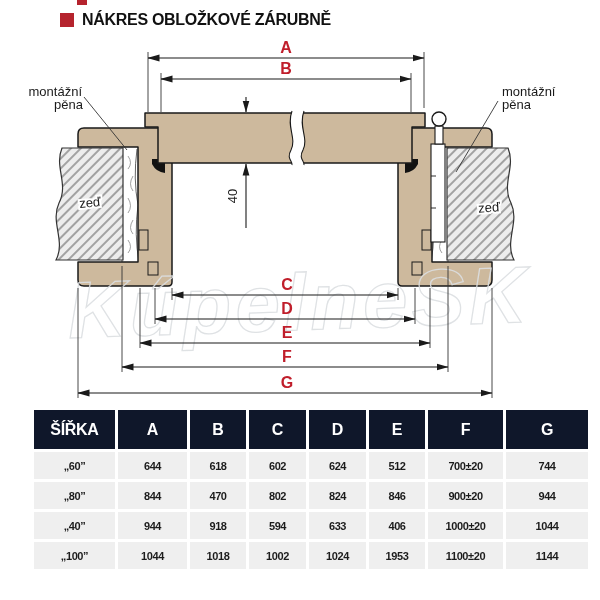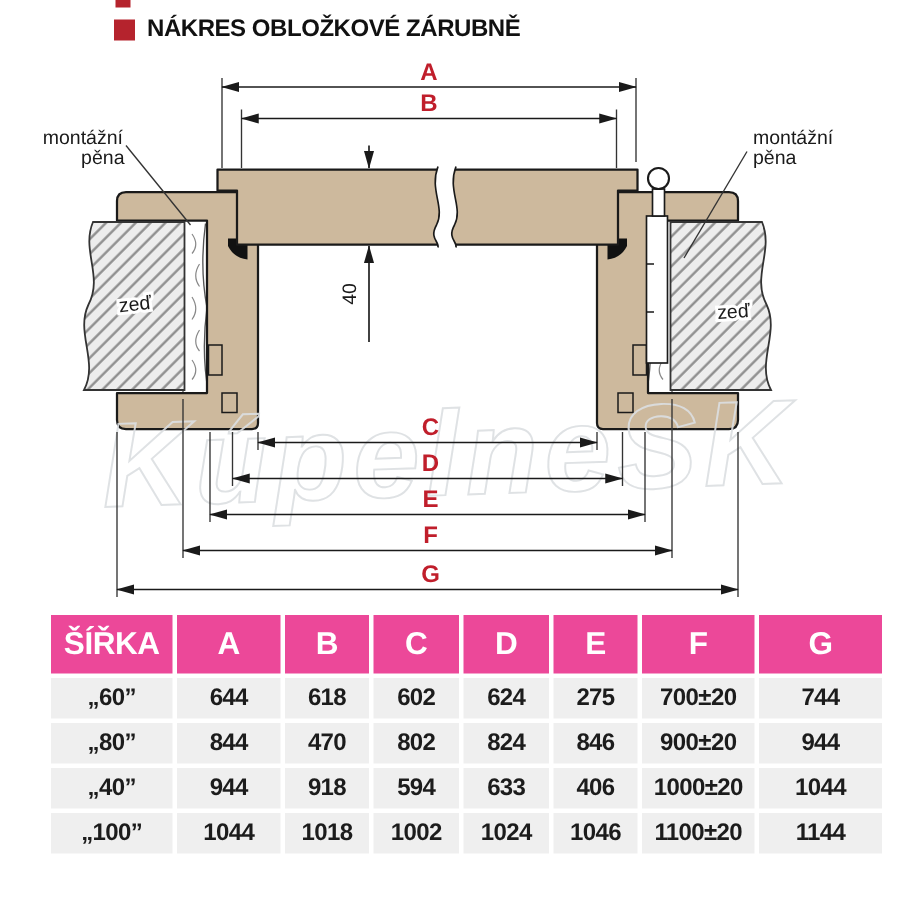--- a/index.html
+++ b/index.html
@@ -1,27 +1,27 @@
 <!DOCTYPE html>
 <html><head>
 <meta charset="utf-8">
 <style>
   html,body{margin:0;padding:0;background:#fff;}
   body{width:600px;height:600px;position:relative;overflow:hidden;
        font-family:"Liberation Sans", sans-serif;}
-  .title-row{position:absolute;left:76px;top:11px;display:flex;align-items:center;gap:8px;}
+  .title-row{position:absolute;left:60px;top:11px;display:flex;align-items:center;gap:8px;}
   .title-bullet{width:14px;height:14px;background:#b5232d;flex:0 0 auto;}
   .title-text{font-size:16px;font-weight:bold;letter-spacing:-0.3px;color:#111;white-space:nowrap;}
   .partial-bullet{position:absolute;left:77px;top:0;width:10px;height:5px;background:#b5232d;}
   svg.diagram{position:absolute;left:0;top:0;}
   table.spec{position:absolute;left:31px;top:407px;width:537px;border-collapse:separate;
              border-spacing:3px;table-layout:fixed;background:#fff;}
-  table.spec th{background:#ec4899;color:#fff;font-size:21px;font-weight:bold;
+  table.spec th{background:#0f172a;color:#fff;font-size:16px;font-weight:bold;
                 height:37px;text-align:center;letter-spacing:-0.3px;}
-  table.spec td{background:#efefef;color:#1c1c1c;font-size:16px;font-weight:700;
+  table.spec td{background:#efefef;color:#1c1c1c;font-size:11px;font-weight:700;
                 height:25px;text-align:center;letter-spacing:-0.4px;margin-top:12px;}
   text{font-family:"Liberation Sans", sans-serif;}
   .dimletter{font-size:16px;font-weight:bold;fill:#c01e2b;}
   .smalllabel{font-size:13px;fill:#1a1a1a;}
   .walllabel{font-size:13px;fill:#1a1a1a;paint-order:stroke;stroke:#ffffff;stroke-width:4px;}
 </style>
 </head>
 <body>
 
 <div class="partial-bullet"></div>
@@ -142,21 +142,21 @@
         <th>G</th>
       </tr>
   </thead>
   <tbody>
       <tr>
         <td>„60”</td>
         <td>644</td>
         <td>618</td>
         <td>602</td>
         <td>624</td>
-        <td>275</td>
+        <td>512</td>
         <td>700±20</td>
         <td>744</td>
       </tr>
       <tr>
         <td>„80”</td>
         <td>844</td>
         <td>470</td>
         <td>802</td>
         <td>824</td>
         <td>846</td>
@@ -172,18 +172,18 @@
         <td>406</td>
         <td>1000±20</td>
         <td>1044</td>
       </tr>
       <tr>
         <td>„100”</td>
         <td>1044</td>
         <td>1018</td>
         <td>1002</td>
         <td>1024</td>
-        <td>1046</td>
+        <td>1953</td>
         <td>1100±20</td>
         <td>1144</td>
       </tr>
     </tbody>
 </table>
 
 </body></html>

